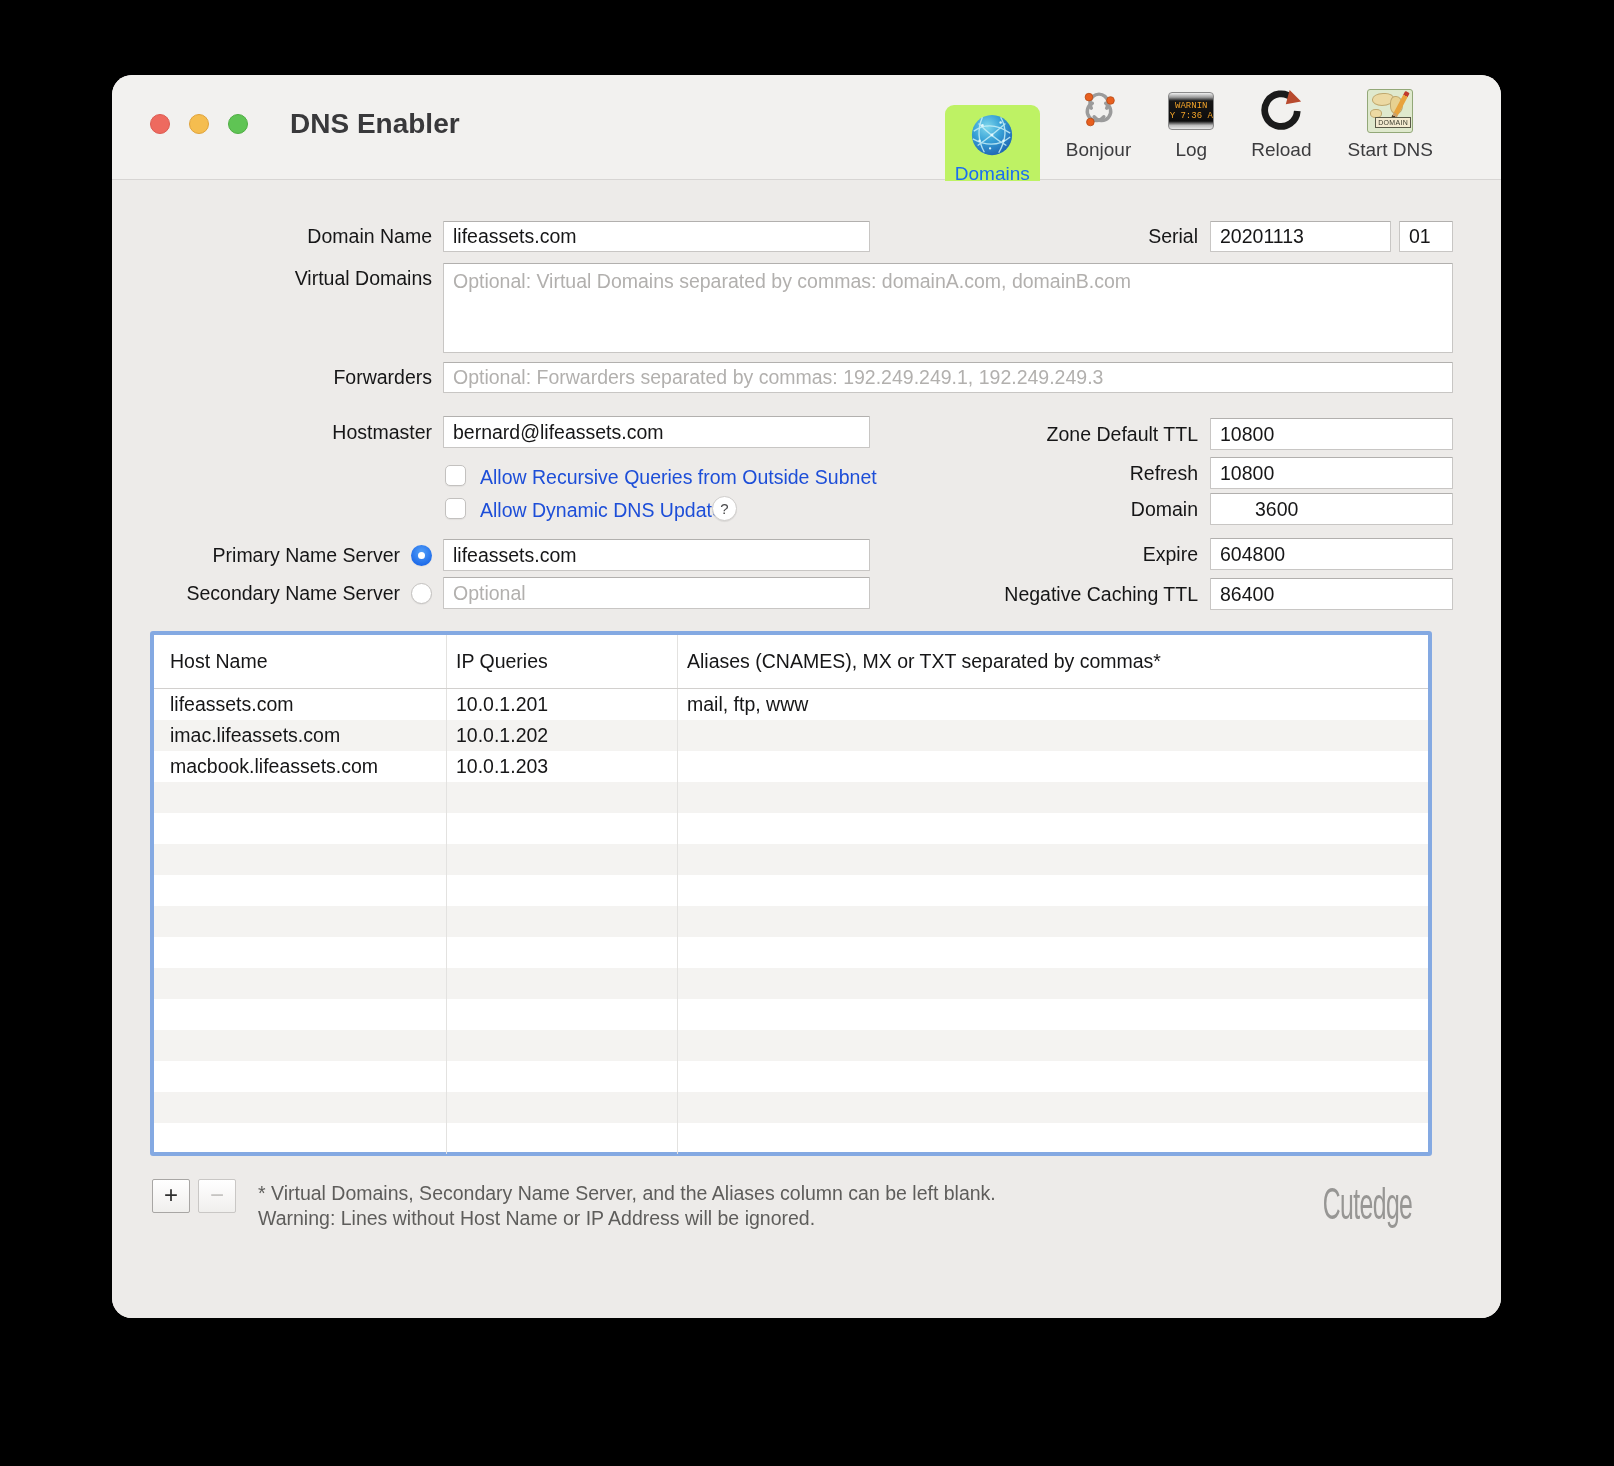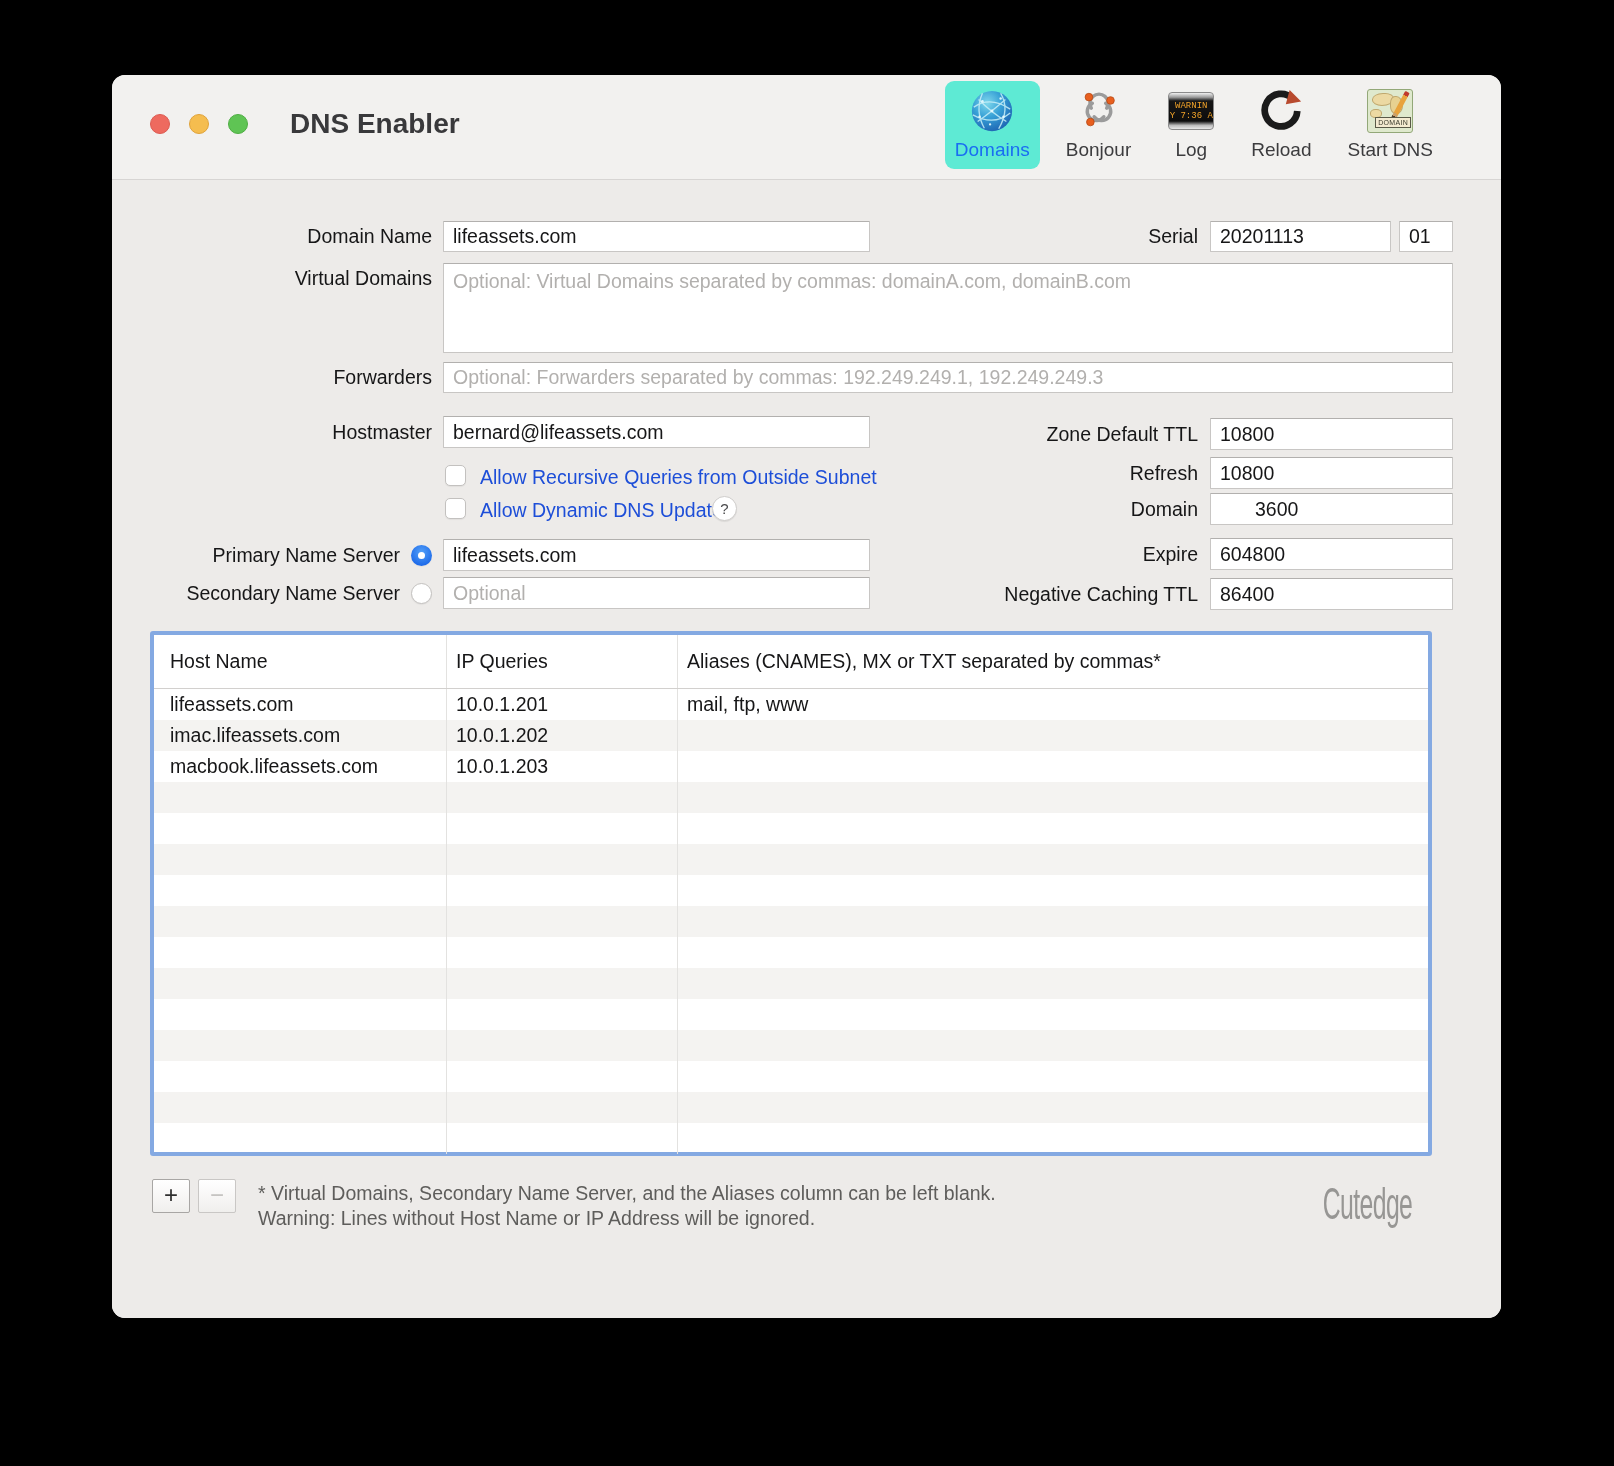--- a/index.html
+++ b/index.html
@@ -1,37 +1,37 @@
 <!DOCTYPE html>
 <html><head>
 <meta charset="utf-8">
 <style>
   * { margin:0; padding:0; box-sizing:border-box; }
   html,body { width:1614px; height:1466px; background:#000; font-family:"Liberation Sans", sans-serif; }
 
   .window {
     position:absolute; left:112px; top:75px; width:1389px; height:1243px;
-    background:#edebe9; border-radius:13px; overflow:hidden;
+    background:#edebe9; border-radius:20px; overflow:hidden;
   }
 
   
   .titlebar {
     position:absolute; left:0; top:0; right:0; height:105px;
     background:#f2f1ef; border-bottom:1px solid #d7d5d3;
   }
   .traffic { position:absolute; left:38px; top:39px; display:flex; gap:19px; }
   .tl { width:20px; height:20px; border-radius:50%; }
   .tl.red    { background:#ee6a5f; border:1px solid #dd5b51; }
   .tl.yellow { background:#f5bd4f; border:1px solid #e0a33a; }
   .tl.green  { background:#5fc454; border:1px solid #4fae43; }
   .win-title { position:absolute; left:178px; top:33px; font-size:28px; font-weight:700; color:#39393b; }
 
   .toolbar { position:absolute; right:58px; top:6px; display:flex; align-items:flex-start; gap:16px; }
   .tb-item { display:flex; flex-direction:column; align-items:center; gap:5px; padding:7px 10px 8px; border-radius:9px; }
-  .tb-item.selected { background:#5eead4; }
+  .tb-item.selected { background:#bef264;margin-top:24px; }
   .tb-label { font-size:19px; color:#3c3c3e; white-space:nowrap; }
   .tb-item.selected .tb-label { color:#1a6df2; }
   .tb-icon { width:48px; height:46px; display:flex; align-items:center; justify-content:center; }
 
   
   .led { width:46px; height:38px; border-radius:4px; background:linear-gradient(#f0f0f0,#9a9a9a 12%,#161616 22%,#0c0c0c 78%,#bdbdbd 90%,#e9e9e9); border:1px solid #8a8a8a; display:flex; flex-direction:column; align-items:center; justify-content:center; gap:1px; overflow:hidden; }
   .led span { font-family:"Liberation Mono", monospace; font-size:9px; line-height:9px; color:#f0a229; letter-spacing:0; white-space:nowrap; }
   
   .mapicon { position:relative; width:46px; height:44px; background:#dfe9cd; border:1px solid #93a878; border-radius:3px; overflow:hidden; }
   .land1 { position:absolute; left:4px; top:3px; width:22px; height:13px; background:#ecd9a2; border:1px solid #bfa86e; border-radius:50% 40% 55% 45%; }

